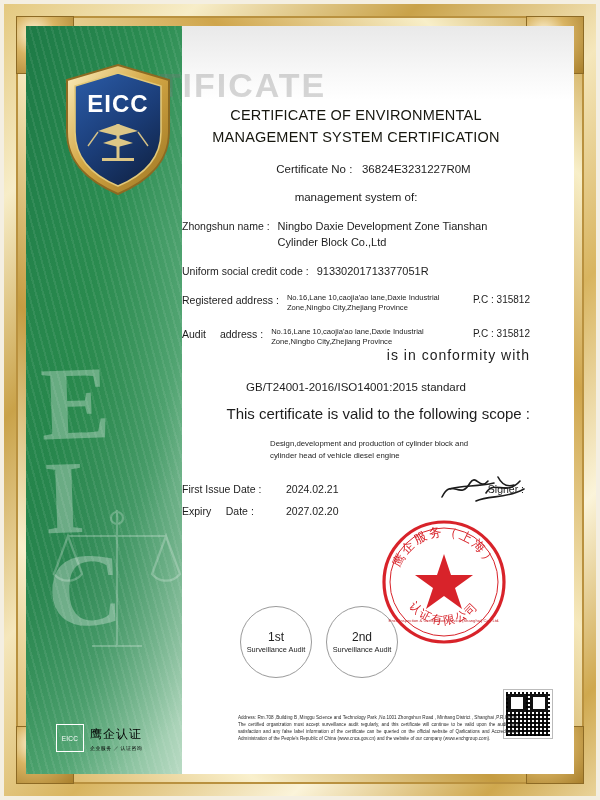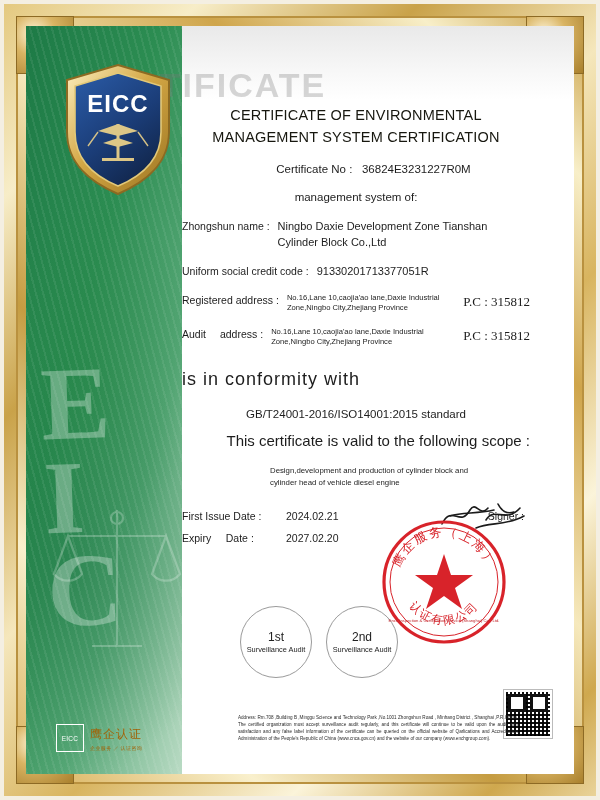--- a/index.html
+++ b/index.html
@@ -207,31 +207,29 @@
     flex: 0 0 auto;
     white-space: nowrap;
   }
   .field .val {
     flex: 1 1 auto;
     padding-left: 8px;
   }
   .field .val.big { font-size: 11px; }
   .field .pc {
     flex: 0 0 auto;
-    font-size: 13px;
+    font-size: 10px;
     padding-left: 6px;
     white-space: nowrap;
-    font-family: Liberation Serif, serif;
   }
   .addr-val { font-size: 7.6px; line-height: 1.35; }
 
   .conformity {
-    text-align: left;
-    margin-top: 22px;
-    font-size: 18px;
+    text-align: right;
+    font-size: 14px;
     letter-spacing: 1px;
   }
   .standard {
     text-align: center;
     margin-top: 18px;
     font-size: 11.5px;
   }
   .valid-scope {
     text-align: right;
     margin-top: 12px;
@@ -342,21 +340,21 @@
   }
   .bottom-mark .bm-box {
     width: 26px; height: 26px;
     border: 1px solid #fff;
     color:#fff;
     font-size: 6.5px;
     display:flex;align-items:center;justify-content:center;
     letter-spacing:.3px;
   }
   .bottom-mark .bm-cn {
-    color:#a16207;
+    color:#000000;
   }
   .bottom-mark .bm-cn .big { font-size: 12px; letter-spacing:1px; display:block;}
   .bottom-mark .bm-cn .small { font-size: 5px; letter-spacing:.4px; display:block; margin-top:2px;}
 </style>
 </head>
 <body>
 
 <div class="cert-page">
 
   <div class="frame-outer">

